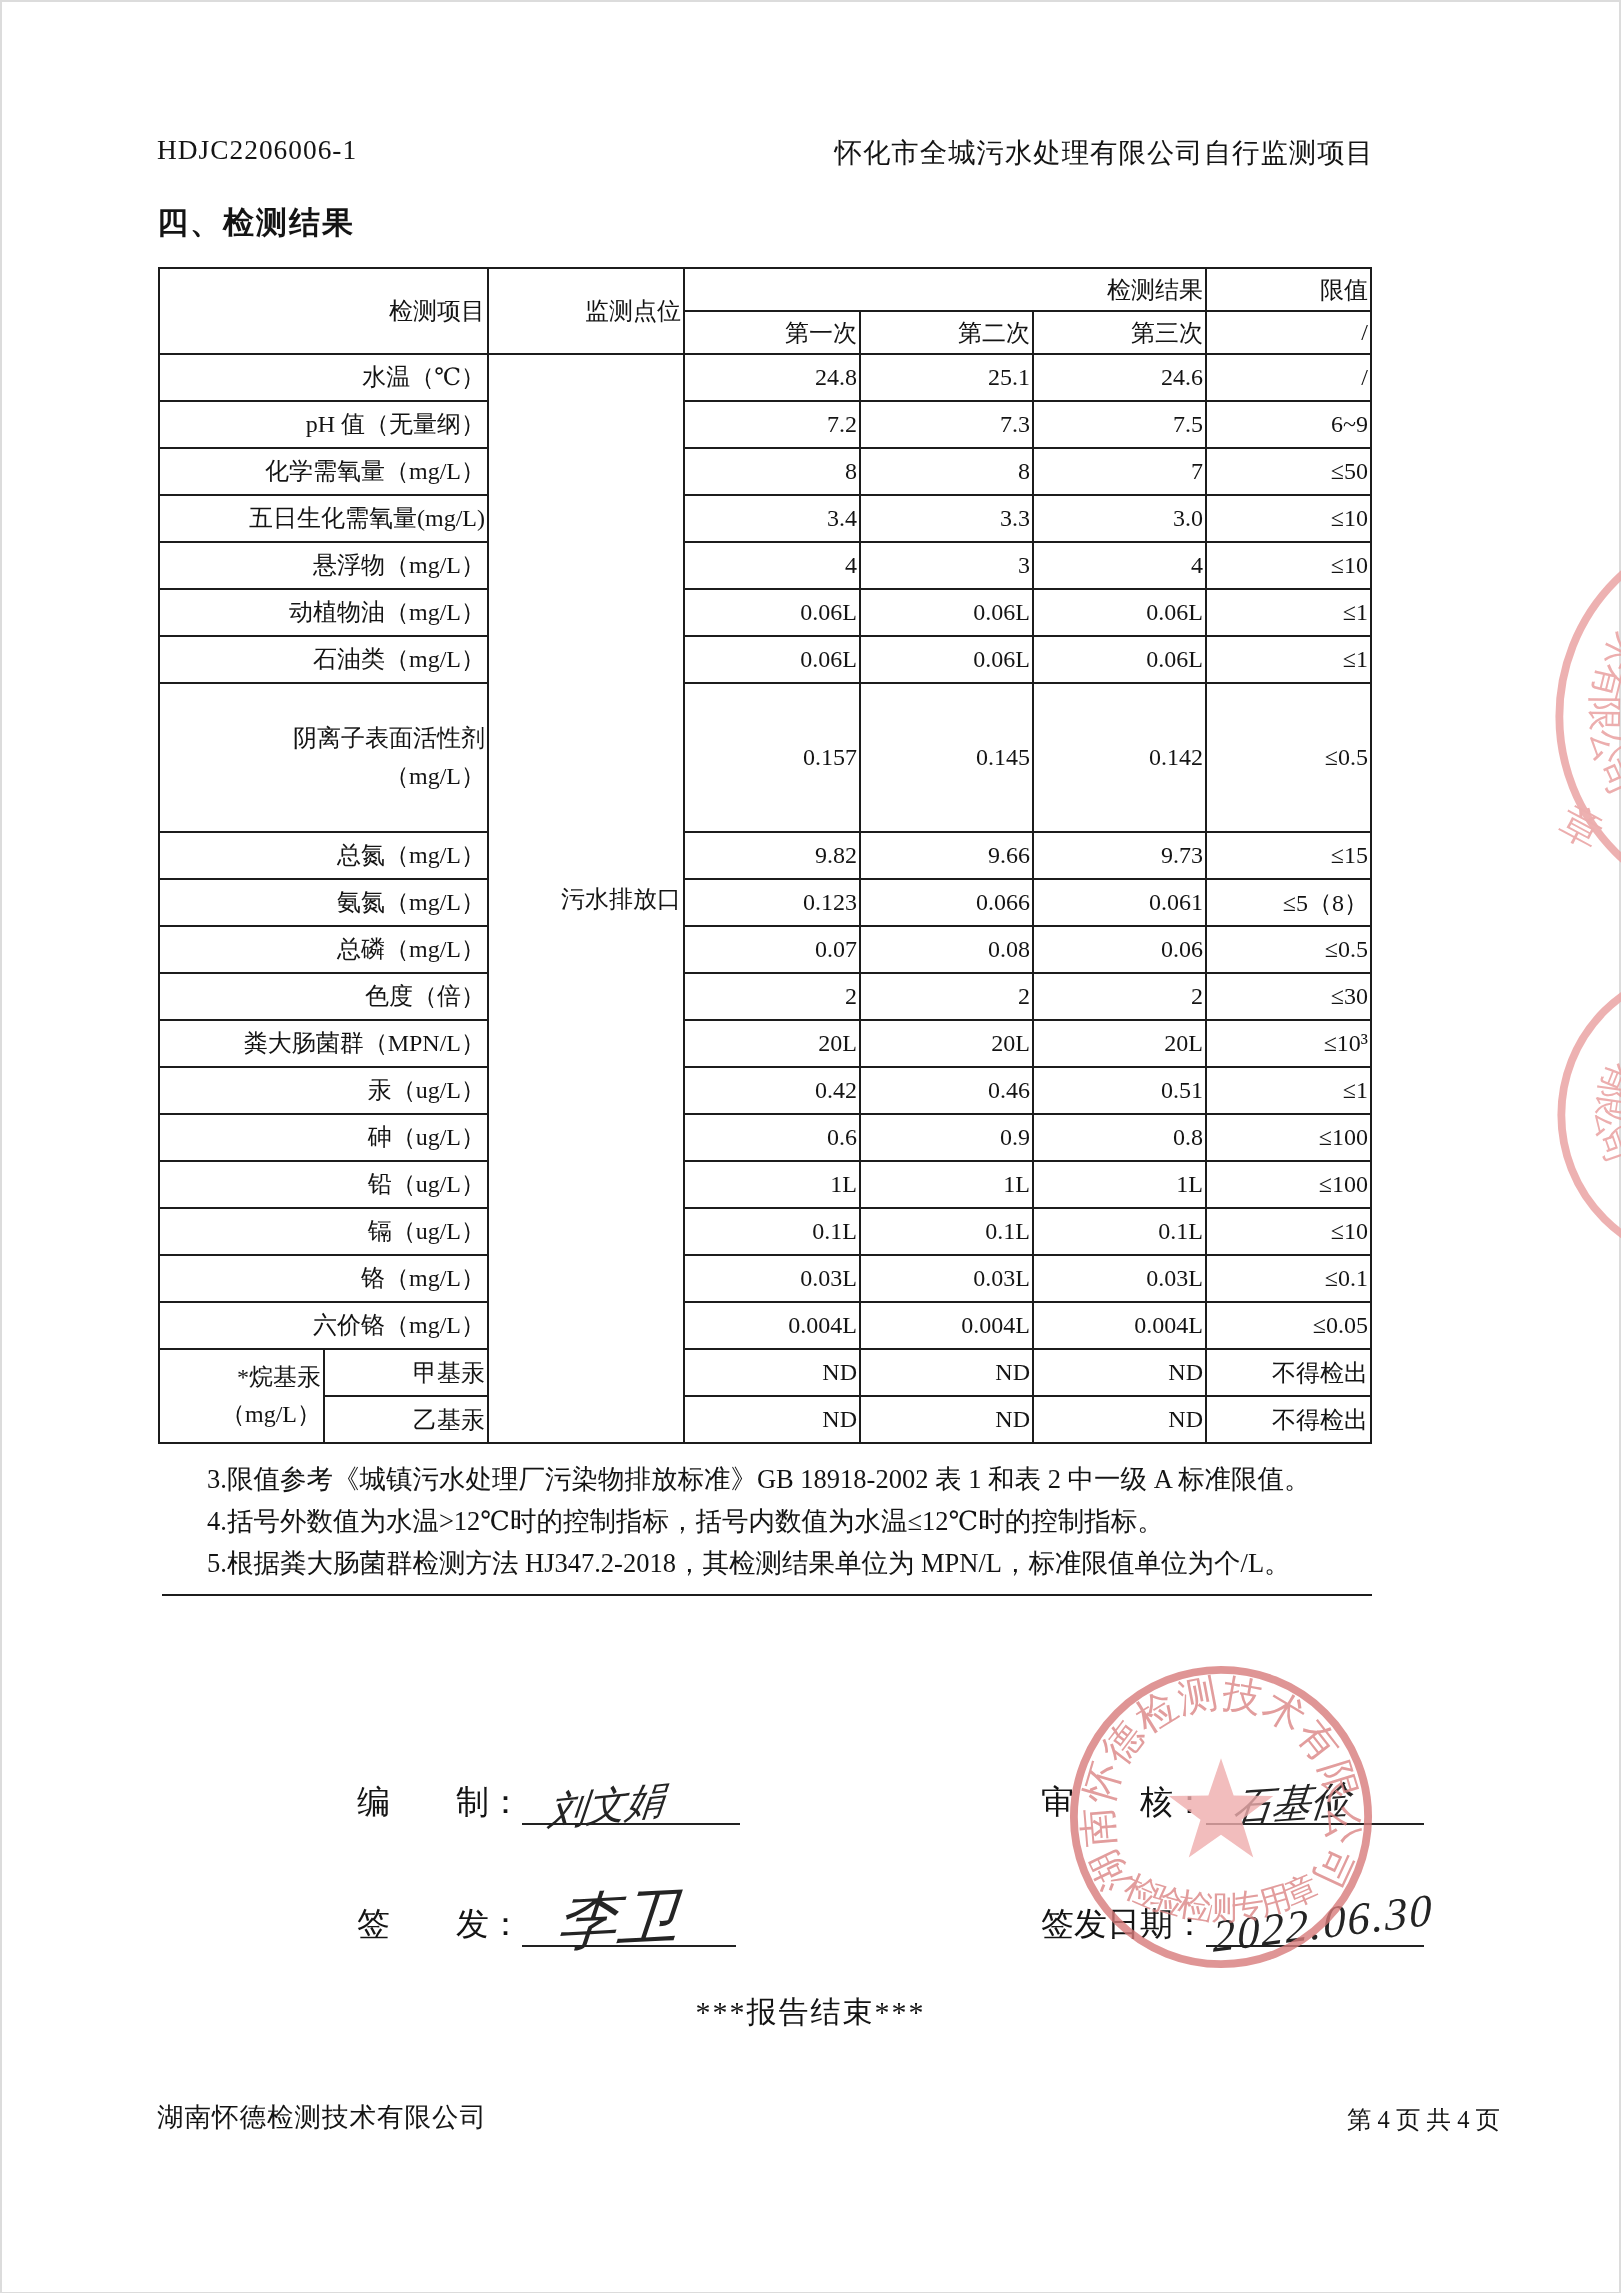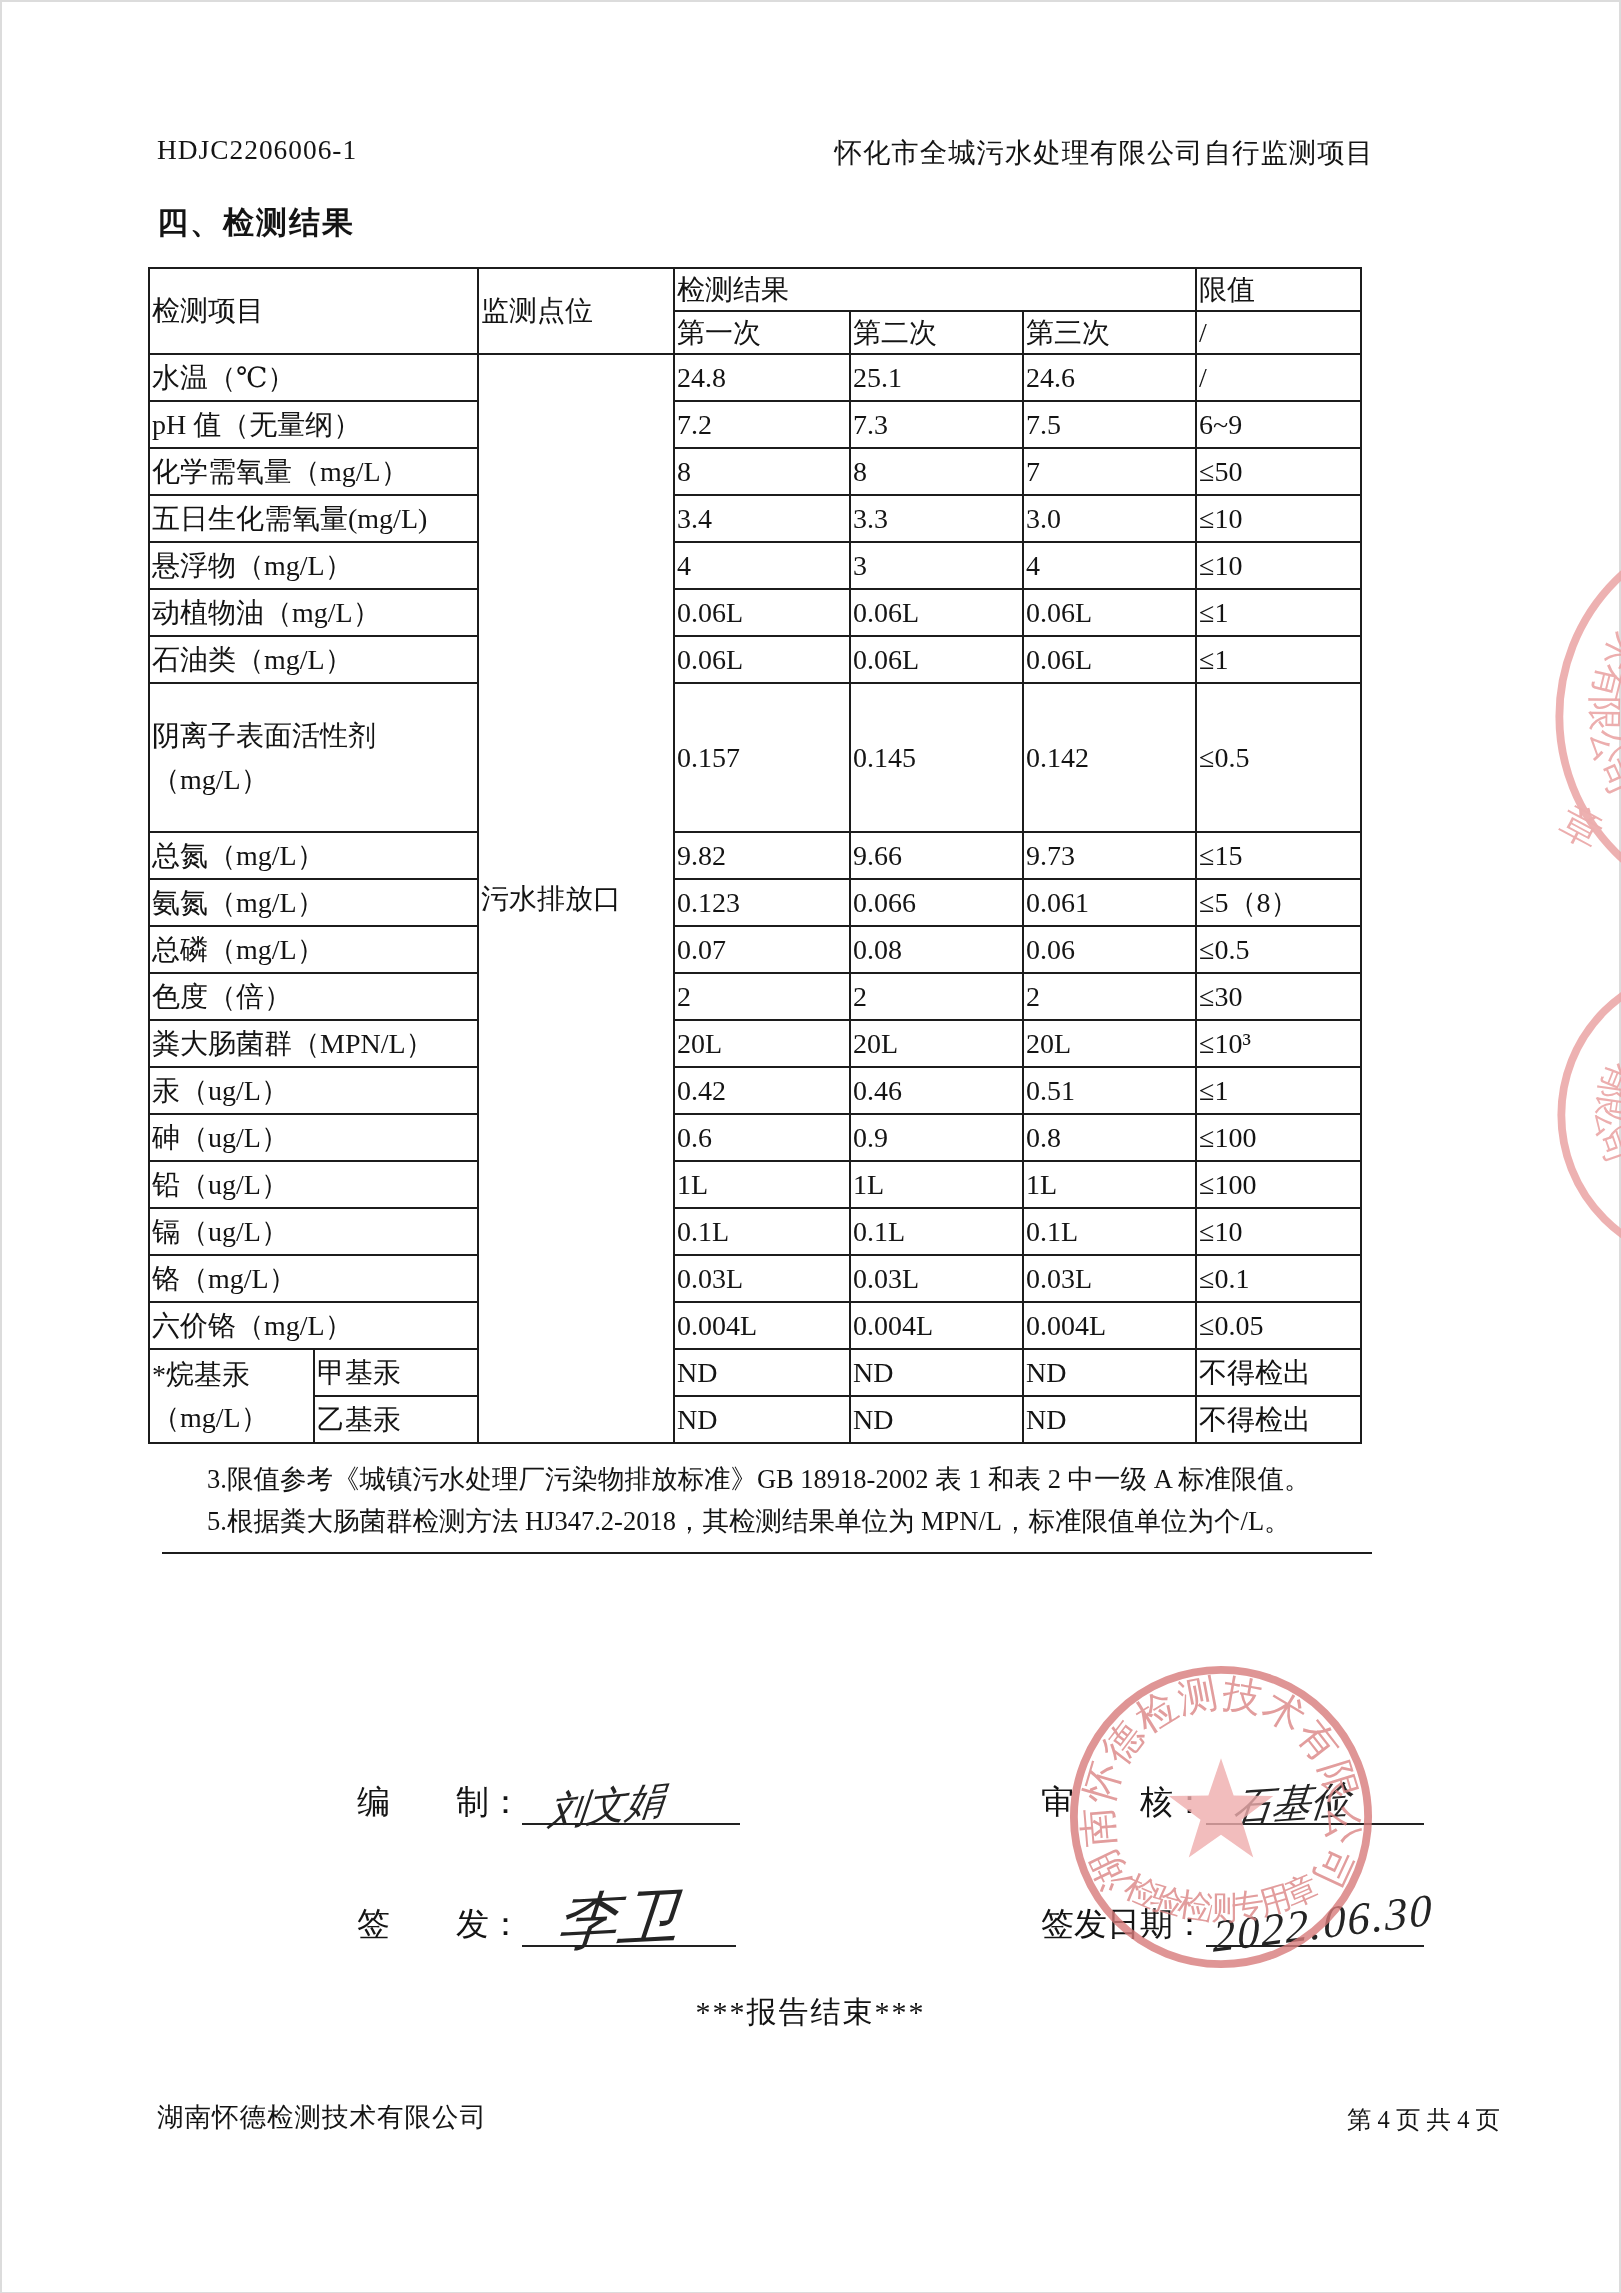--- a/index.html
+++ b/index.html
@@ -8,23 +8,23 @@
     overflow:hidden; color:#141414;
     font-family:"Liberation Serif","DejaVu Serif",serif;
     box-shadow: inset 0 0 0 2px #dcdcdc;
   }
   
   .doc-header{position:absolute; left:157px; top:127px; width:1217px;
     display:flex; justify-content:space-between; font-size:27.4px; letter-spacing:1px;margin-top:8px;}
   .section-title{position:absolute; left:157px; top:202px; font-size:31px; font-weight:700; letter-spacing:2px;}
   
   table.results{
-    position:absolute; left:148px; top:267px; width:1210px;
+    position:absolute; left:158px; top:267px; width:1210px;
     border-collapse:collapse; table-layout:fixed;
-    font-size:28px; text-align:left;
+    font-size:24px; text-align:right;
   }
   table.results th, table.results td{
     border:2px solid #1c1c1c; font-weight:normal; padding:0 2px;
     vertical-align:middle; overflow:hidden;
   }
   table.results{border:2.9px solid #141414;}
   table.results thead tr{height:43px;}
   table.results tbody tr{height:47px;padding-left:16px;}
   table.results tbody tr.tall{height:149px;}
   td.pre, th.pre{white-space:pre-line; line-height:1.55;}
@@ -242,20 +242,21 @@
           <td>ND</td>
           <td>ND</td>
           <td>ND</td>
           <td>不得检出</td>
         </tr>
       </tbody>
   </table>
 
   <div class="notes">
     <div class="indent">3.限值参考《城镇污水处理厂污染物排放标准》GB 18918-2002 表 1 和表 2 中一级 A 标准限值。</div>
+    <div class="indent">4.括号外数值为水温&gt;12℃时的控制指标，括号内数值为水温≤12℃时的控制指标。</div>
     <div class="indent">5.根据粪大肠菌群检测方法 HJ347.2-2018，其检测结果单位为 MPN/L，标准限值单位为个/L。</div>
   </div>
 
   <div class="sig-group sig-layer" style="left:284px; top:1743px;">
     <span class="sig-label">编　　制：</span><span class="sig-line" style="width:218px"><span class="handwriting hw-prepared">刘文娟</span></span>
   </div>
   <div class="sig-group sig-layer" style="left:968px; top:1743px;">
     <span class="sig-label">审　　核：</span><span class="sig-line" style="width:218px"><span class="handwriting hw-reviewed">石基俭</span></span>
   </div>
   <div class="sig-group sig-layer" style="left:284px; top:1865px;">

